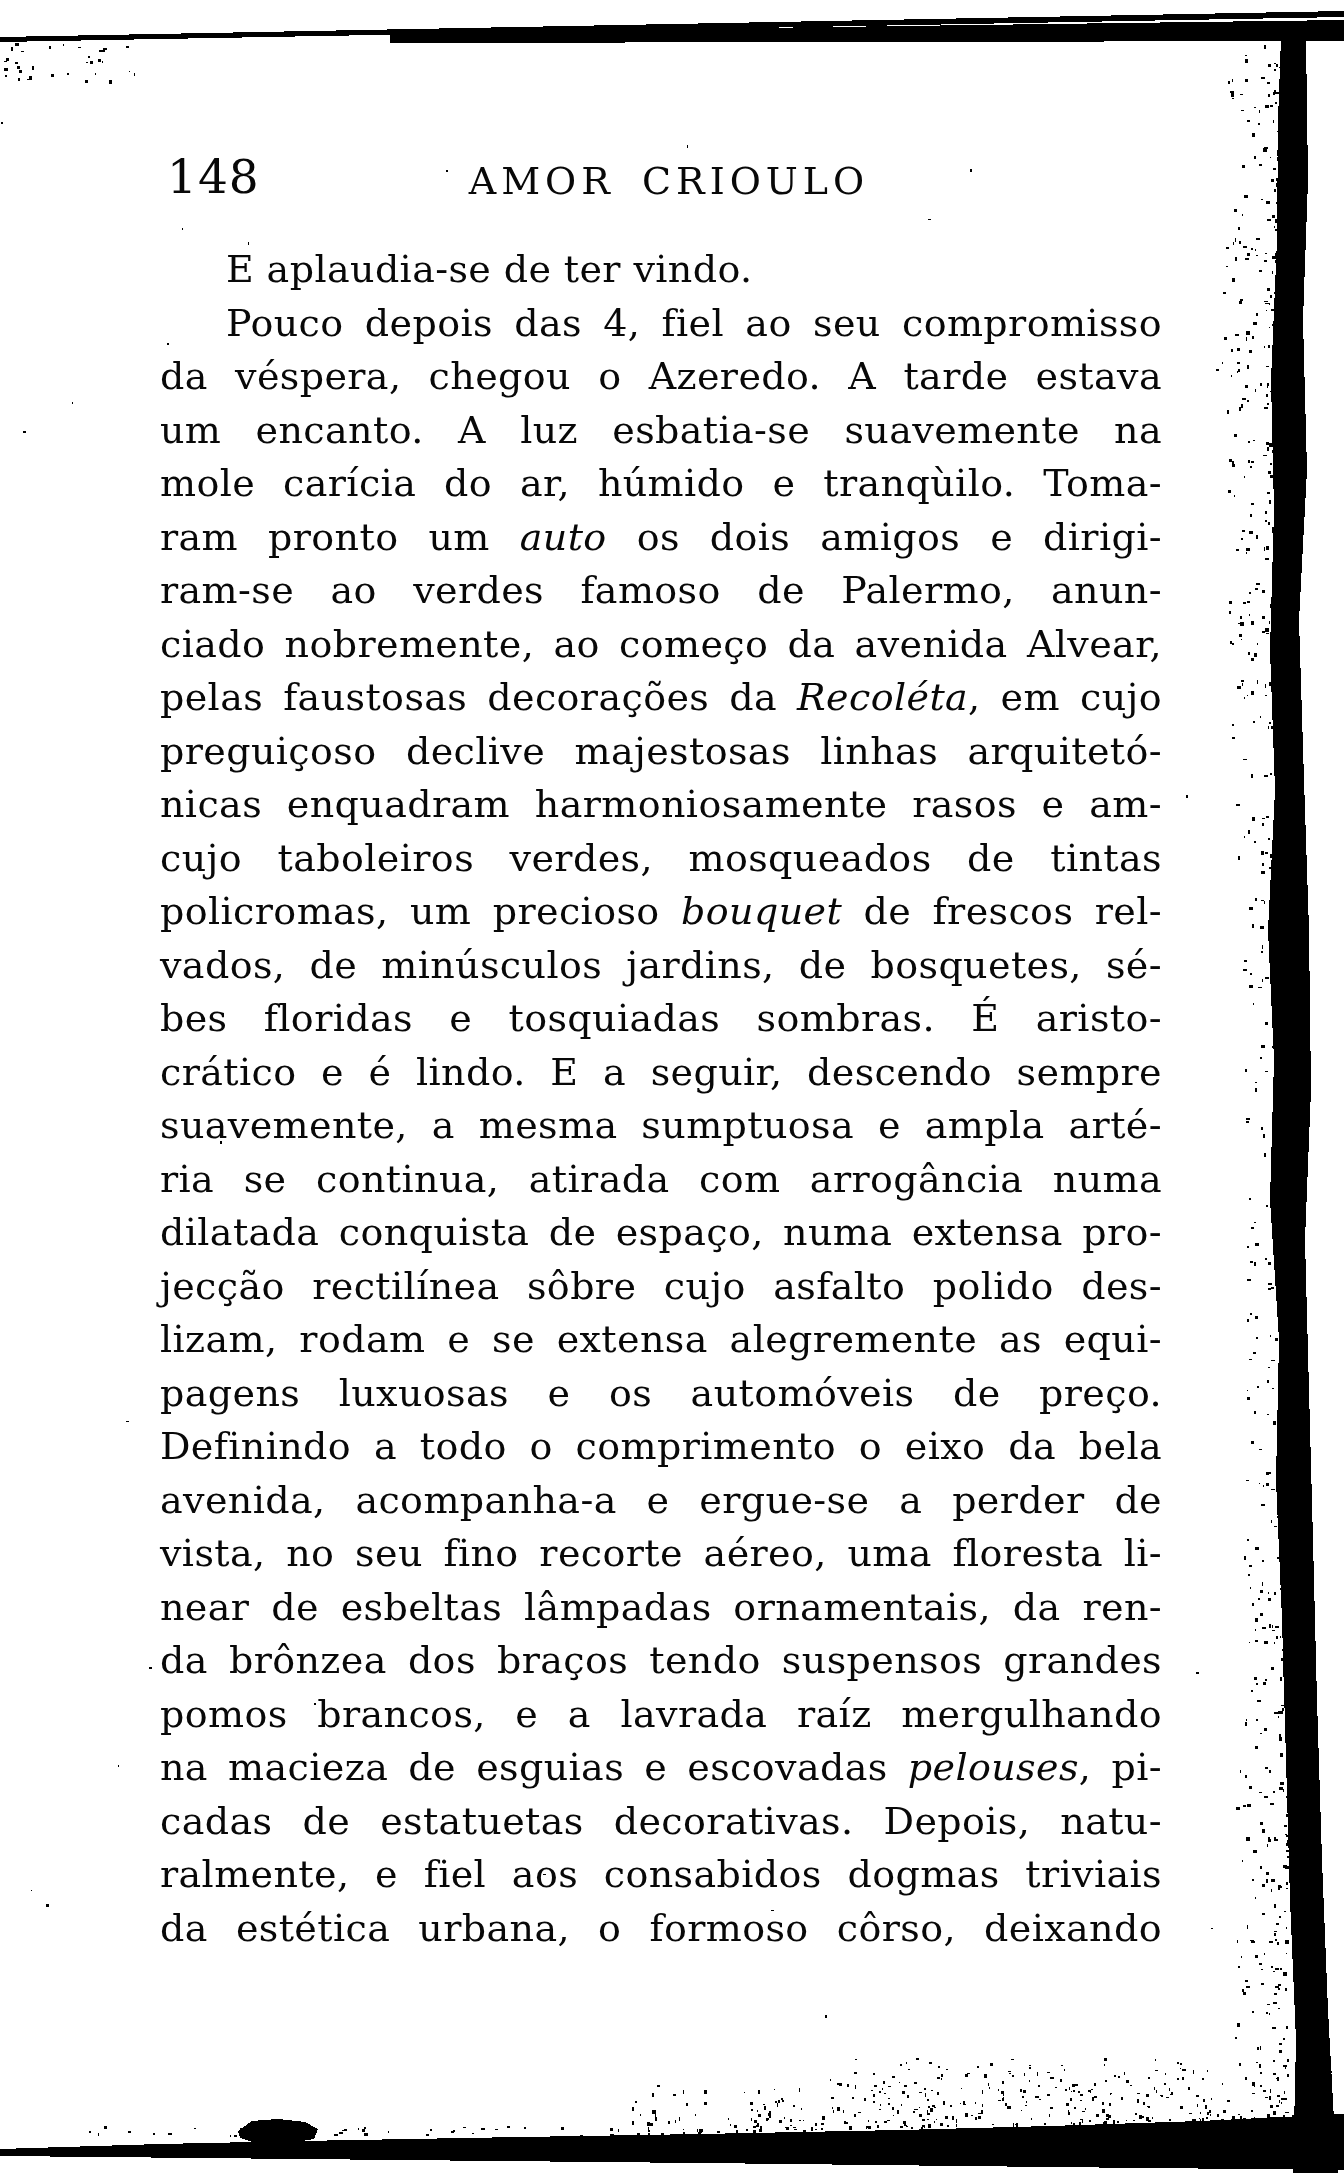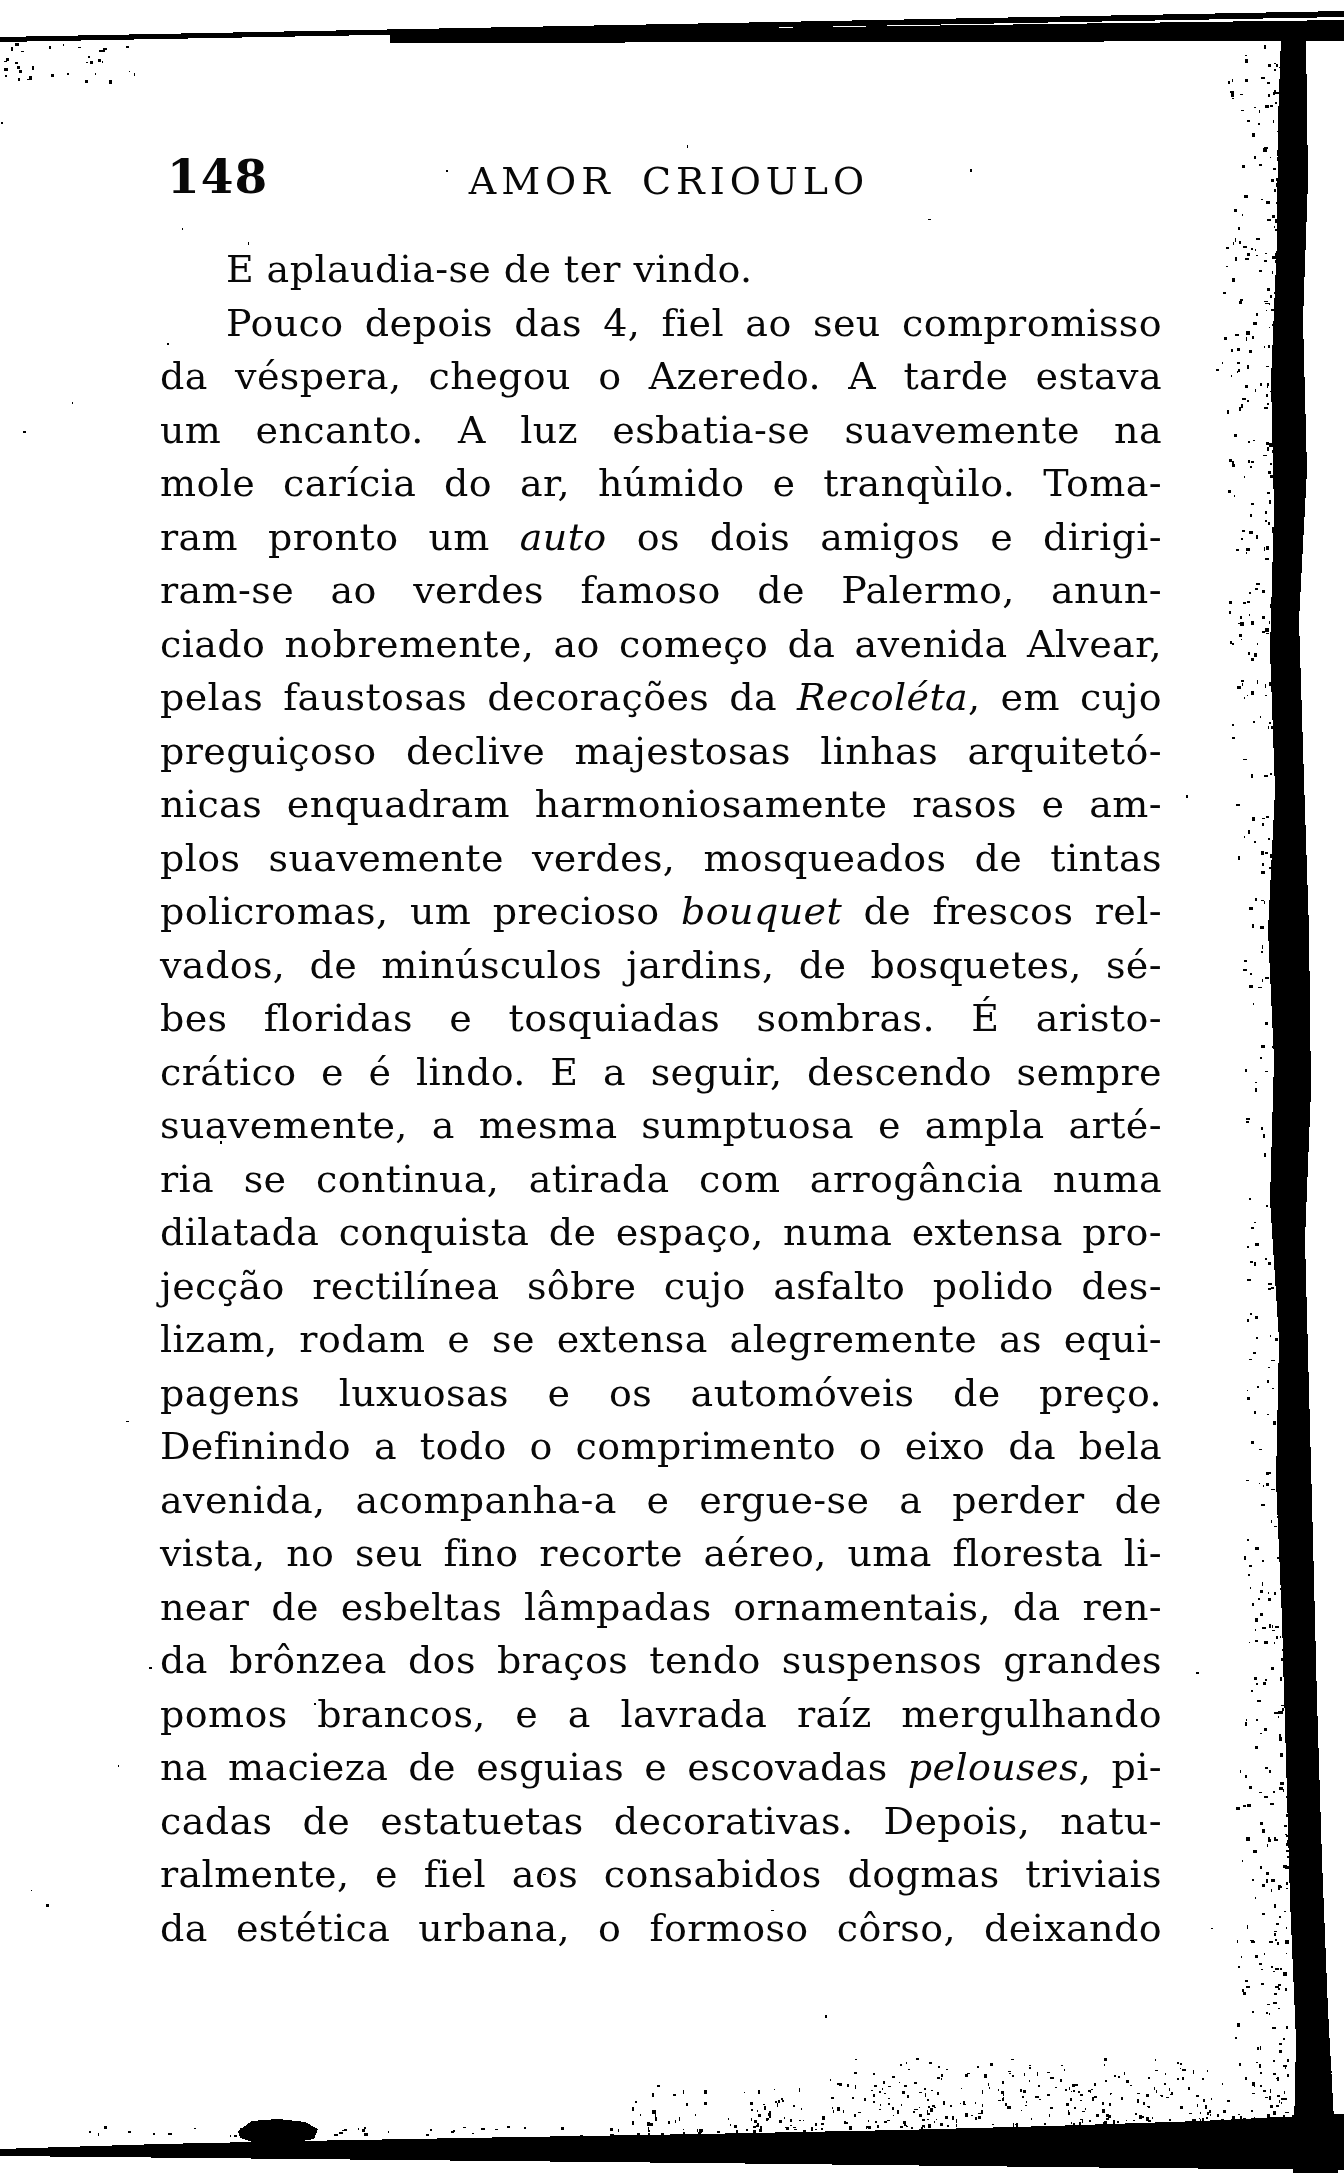--- a/index.html
+++ b/index.html
@@ -12,21 +12,21 @@
     color:#080808;
   }
   #page{position:absolute;inset:0;}
   #artifacts{
     position:absolute;left:0;top:0;width:1344px;height:2173px;
     pointer-events:none;
   }
   #artifacts *{fill:#000;}
   #page-number{
     position:absolute;left:167px;top:153px;
-    font-size:47px;line-height:1;letter-spacing:1px;font-weight:bold;
+    font-size:47px;line-height:1;letter-spacing:1px;
   }
   #running-title{
     position:absolute;left:168px;top:162px;width:1002px;
     text-align:center;
     font-size:38px;line-height:1;letter-spacing:5px;
     word-spacing:10px;
   }
   #text-block{
     position:absolute;left:160px;top:243px;width:1002px;
     font-size:38px;line-height:53.5px;letter-spacing:0.4px;
@@ -1332,21 +1332,21 @@
       <div class="line indent"><span>Pouco depois das 4, fiel ao seu compromisso</span></div>
       <div class="line"><span>da véspera, chegou o Azeredo. A tarde estava</span></div>
       <div class="line"><span>um encanto. A luz esbatia-se suavemente na</span></div>
       <div class="line"><span>mole carícia do ar, húmido e tranqùilo. Toma-</span></div>
       <div class="line"><span>ram pronto um </span><i>auto</i><span> os dois amigos e dirigi-</span></div>
       <div class="line"><span>ram-se ao verdes famoso de Palermo, anun-</span></div>
       <div class="line"><span>ciado nobremente, ao começo da avenida Alvear,</span></div>
       <div class="line"><span>pelas faustosas decorações da </span><i>Recoléta</i><span>, em cujo</span></div>
       <div class="line"><span>preguiçoso declive majestosas linhas arquitetó-</span></div>
       <div class="line"><span>nicas enquadram harmoniosamente rasos e am-</span></div>
-      <div class="line"><span>plos suavemente verdes, mosqueados de tintas</span></div>
+      <div class="line"><span>cujo taboleiros verdes, mosqueados de tintas</span></div>
       <div class="line"><span>policromas, um precioso </span><i>bouquet</i><span> de frescos rel-</span></div>
       <div class="line"><span>vados, de minúsculos jardins, de bosquetes, sé-</span></div>
       <div class="line"><span>bes floridas e tosquiadas sombras. É aristo-</span></div>
       <div class="line"><span>crático e é lindo. E a seguir, descendo sempre</span></div>
       <div class="line"><span>suavemente, a mesma sumptuosa e ampla arté-</span></div>
       <div class="line"><span>ria se continua, atirada com arrogância numa</span></div>
       <div class="line"><span>dilatada conquista de espaço, numa extensa pro-</span></div>
       <div class="line"><span>jecção rectilínea sôbre cujo asfalto polido des-</span></div>
       <div class="line"><span>lizam, rodam e se extensa alegremente as equi-</span></div>
       <div class="line"><span>pagens luxuosas e os automóveis de preço.</span></div>

